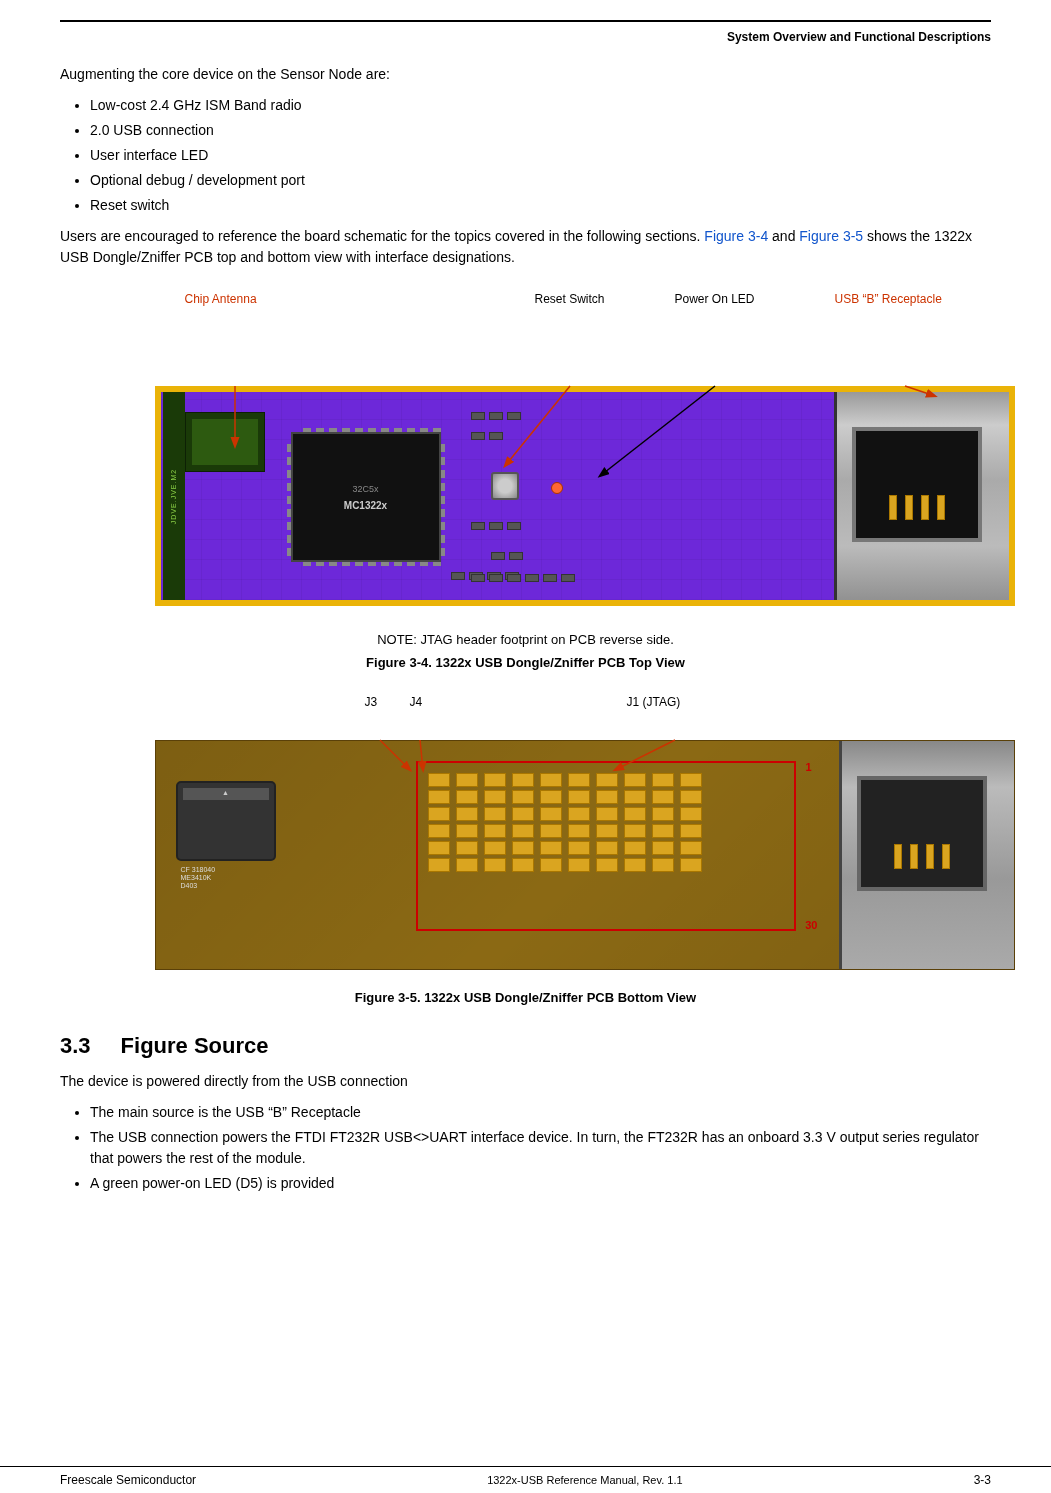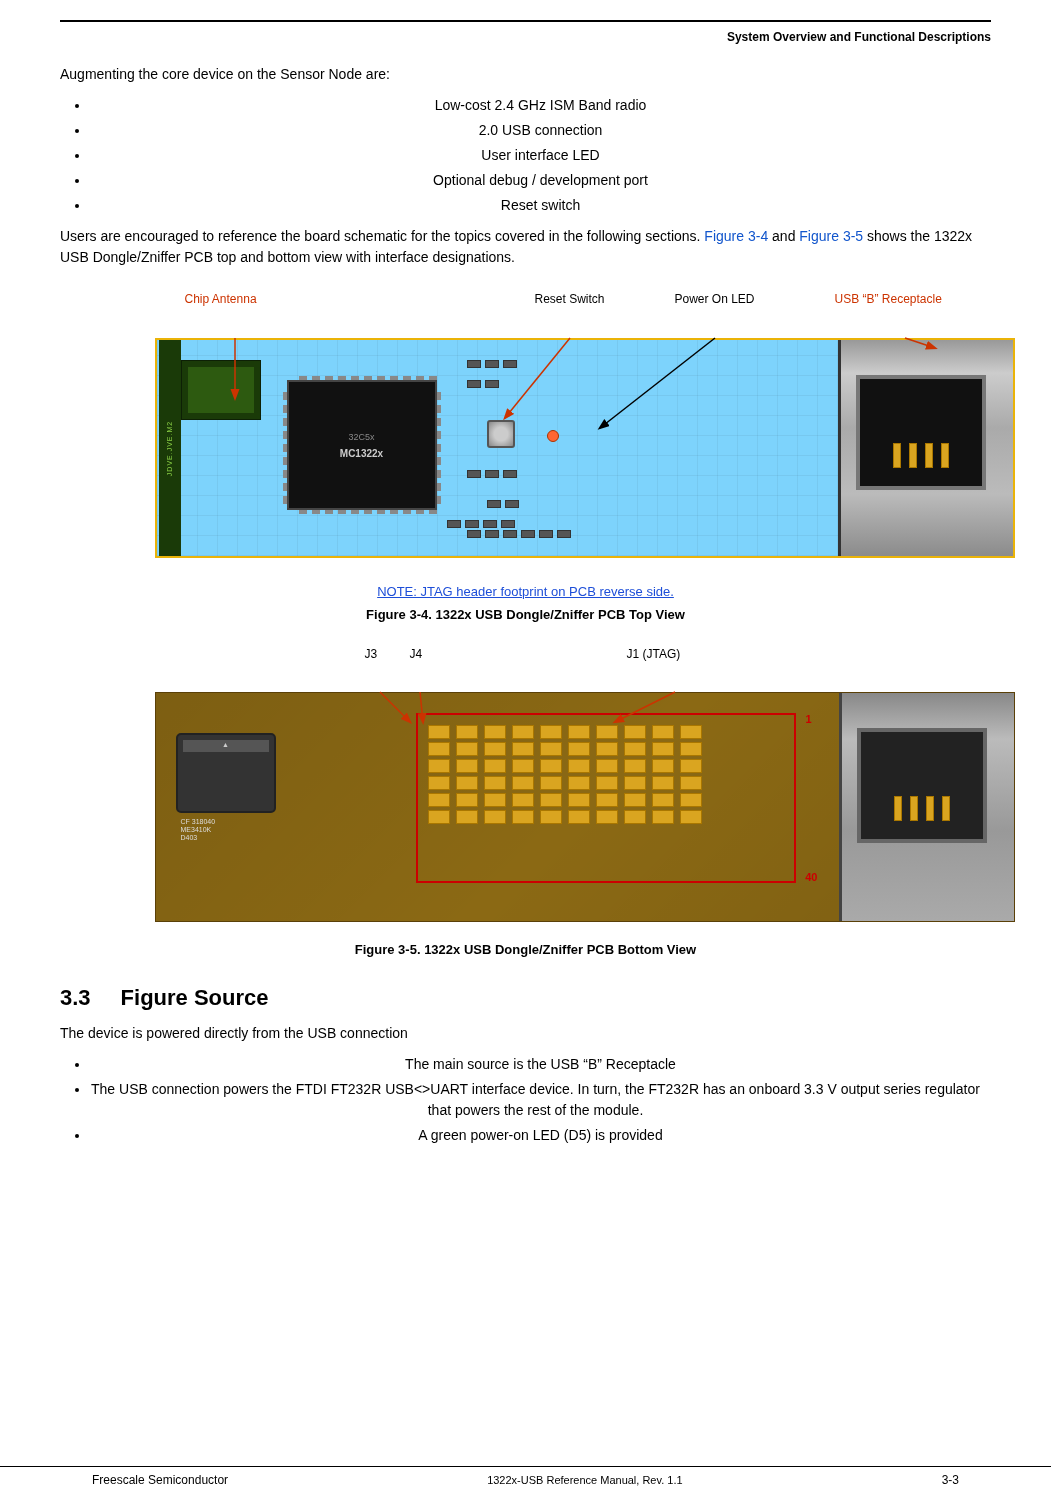--- a/index.html
+++ b/index.html
@@ -31,21 +31,20 @@
 
     .body-text {
       font-size: 14px;
       line-height: 1.5;
       margin-bottom: 10px;
     }
 
     .bullet-list {
       margin-left: 30px;
       margin-bottom: 10px;
-      text-align: center;
     }
 
     .bullet-list li {
       list-style-type: disc;
       margin-bottom: 4px;
       font-size: 14px;
       line-height: 1.5;
     }
 
     .link-text {
@@ -63,34 +62,33 @@
       font-size: 13px;
       font-weight: bold;
       text-align: center;
       margin-top: 8px;
       margin-bottom: 16px;
     }
 
     
     .note-text {
       font-size: 13px;
-      color: #1d4ed8;
+      color: #000000;
       text-align: center;
       margin: 6px 0;
-      text-decoration: underline;
     }
 
     
     .footer {
       position: absolute;
       bottom: 0;
       left: 0;
       right: 0;
       border-top: 1px solid #000;
-      padding: 6px 92px;
+      padding: 6px 60px;
       display: flex;
       justify-content: space-between;
       align-items: center;
       font-size: 12px;
     }
 
     .footer-center {
       text-align: center;
       flex: 1;
       font-size: 11px;
@@ -114,23 +112,24 @@
       font-size: 12px;
       color: #cc3300;
       top: 0;
       white-space: nowrap;
     }
 
     .pcb-board-row {
       position: relative;
       width: 860px;
       height: 220px;
-      background: #7dd3fc;
-      border: 2px solid #eab308;
+      background: #6d28d9;
+      border: 6px solid #eab308;
       overflow: hidden;
+      margin-top: 48px;
     }
 
     
     .pcb-board-row::before {
       content: '';
       position: absolute;
       inset: 0;
       background: repeating-linear-gradient(
         90deg,
         rgba(0,0,0,0.05) 0px, rgba(0,0,0,0.05) 1px,
@@ -655,21 +654,21 @@
                   <div class="jtag-pin"></div>
                   <div class="jtag-pin"></div>
                   <div class="jtag-pin"></div>
                   <div class="jtag-pin"></div>
                   <div class="jtag-pin"></div>
                   <div class="jtag-pin"></div>
                 </div>
               </div>
 
               <span class="number-label" style="right:-18px; top:-2px;">1</span>
-              <span class="number-label" style="right:-24px; bottom:-2px; color:#cc0000;">40</span>
+              <span class="number-label" style="right:-24px; bottom:-2px; color:#cc0000;">30</span>
             </div>
 
             <div class="bottom-usb">
               <div class="bottom-usb-inner">
                 <div class="usb-pins">
                   <div class="usb-pin"></div>
                   <div class="usb-pin"></div>
                   <div class="usb-pin"></div>
                   <div class="usb-pin"></div>
                 </div>

